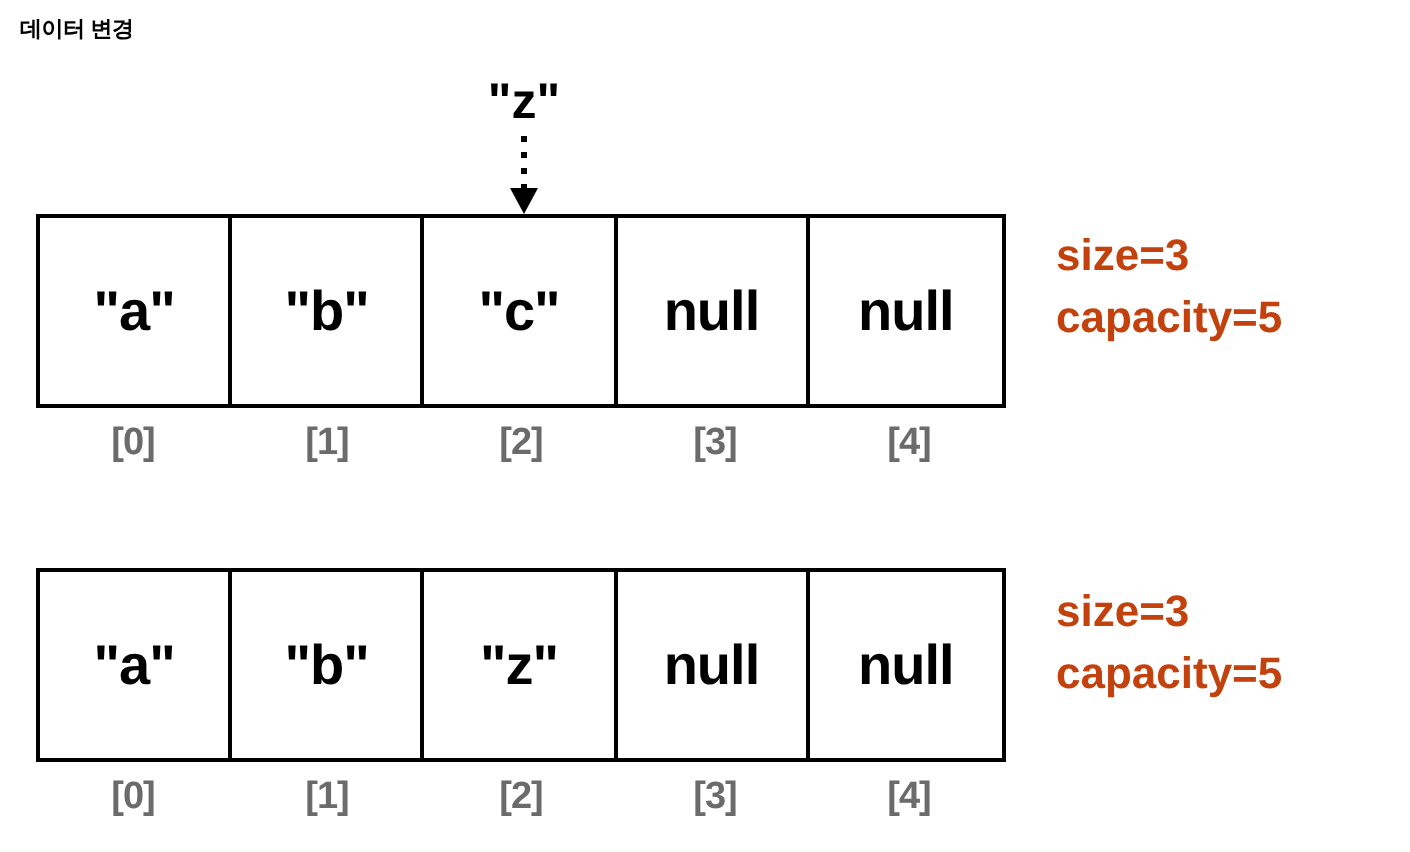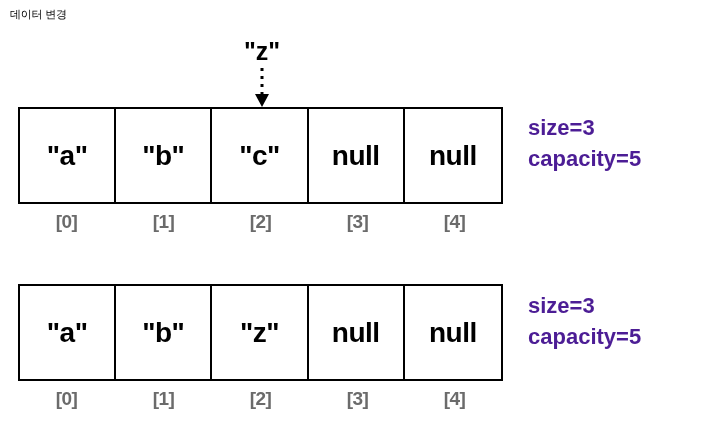--- a/index.html
+++ b/index.html
@@ -15,21 +15,21 @@
     font-family: "Liberation Sans", "DejaVu Sans", sans-serif;
     -webkit-font-smoothing: antialiased;
   }
 
   
   .caption {
     position: absolute;
     left: 10px;
     top: 7px;
     font-size: 11px;
-    font-weight: normal;
+    font-weight: bold;
     color: #000000;
     letter-spacing: -0.2px;
     white-space: nowrap;
   }
 
   
   .insert-marker {
     position: absolute;
     left: 222px;
     top: 38px;
@@ -100,21 +100,21 @@
     color: #6b6b6b;
     letter-spacing: -0.5px;
   }
 
   
   .annotation {
     position: absolute;
     left: 528px;
     font-size: 22px;
     font-weight: bold;
-    color: #4c1d95;
+    color: #c2410c;
     line-height: 31px;
     white-space: nowrap;
   }
   .annotation.ann-1 { top: 112px; }
   .annotation.ann-2 { top: 290px; }
   .annotation-line { display: block; }
 </style>
 </head>
 <body>
 

